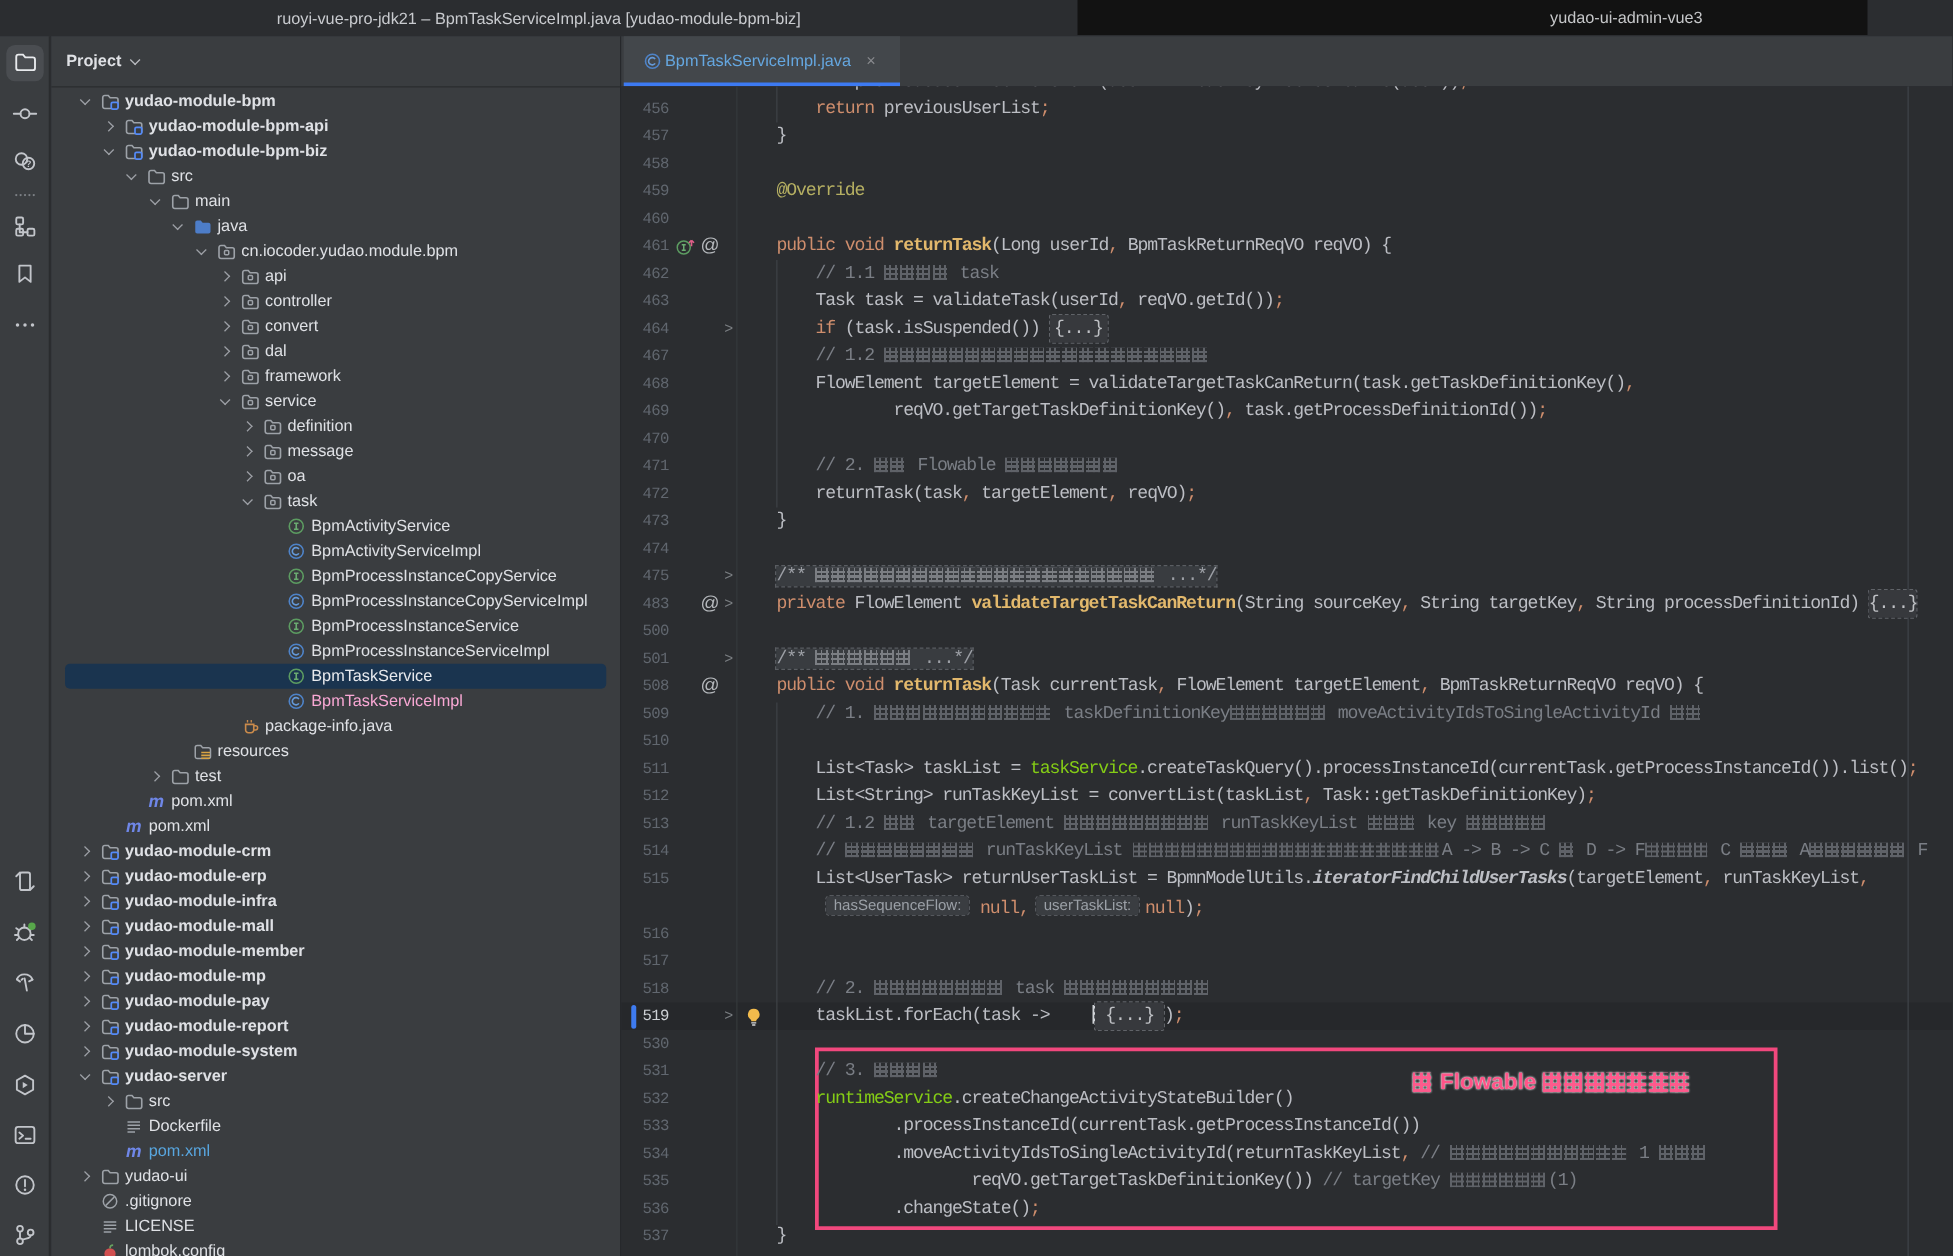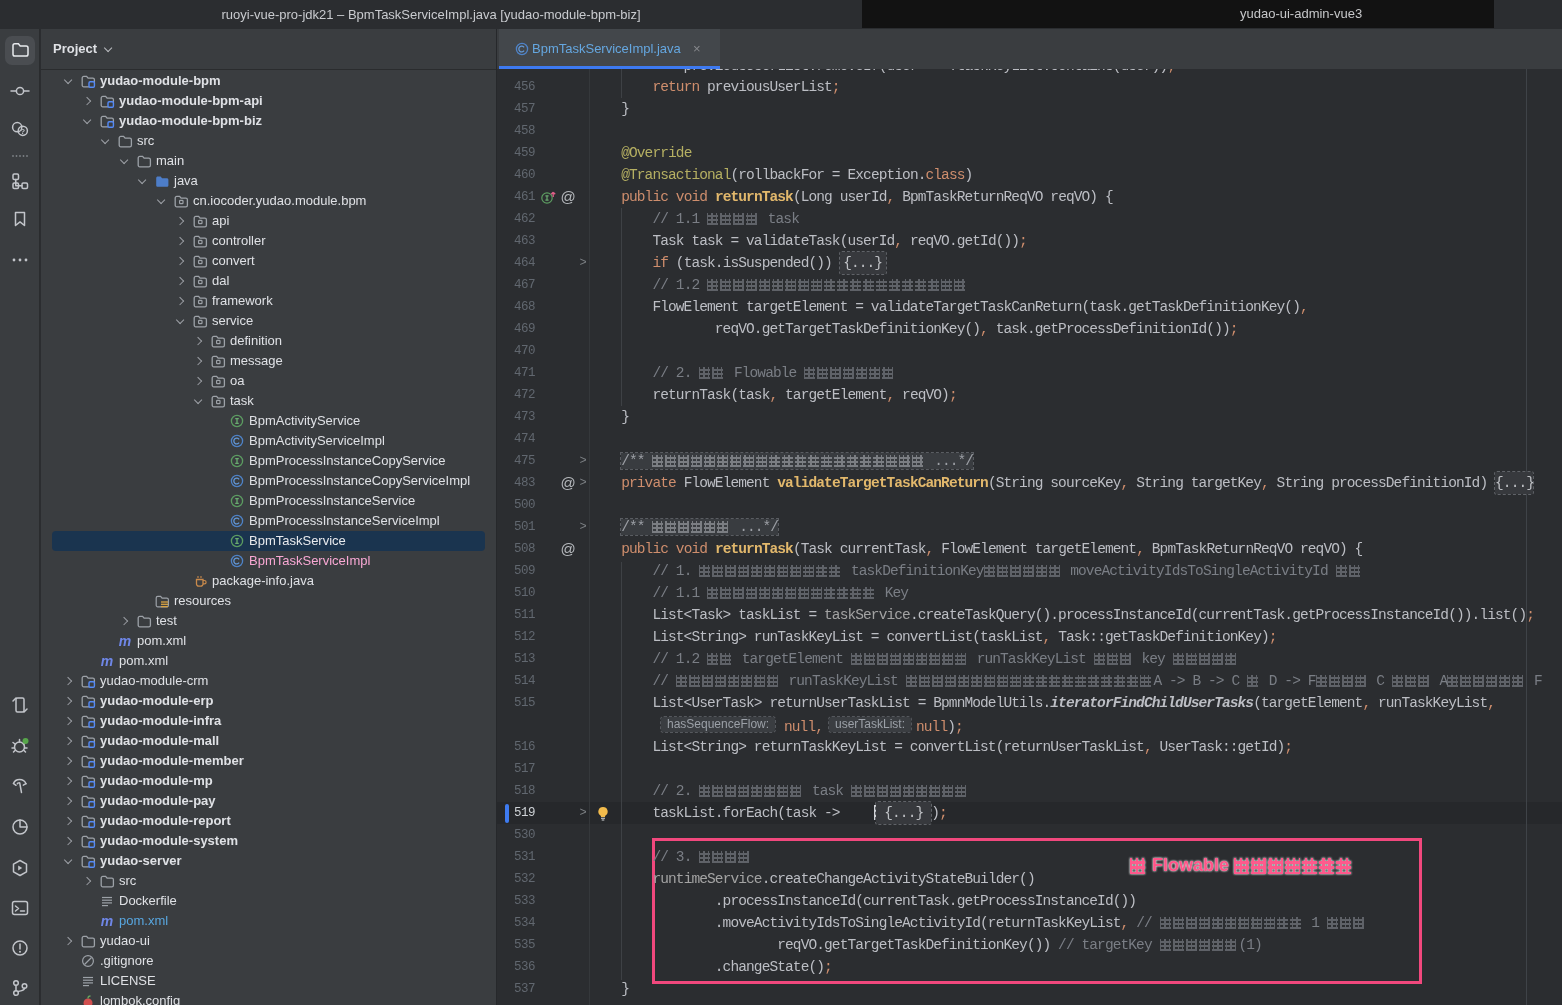--- a/index.html
+++ b/index.html
@@ -3,21 +3,21 @@
 *{margin:0;padding:0;box-sizing:border-box}
 body{width:1562px;height:1005px;overflow:hidden;background:#2b2d30;font-family:'Liberation Sans', sans-serif;position:relative}
 .h{display:inline-block;height:12px;vertical-align:-1.5px;opacity:.66;margin-right:2px;
   background-image:repeating-linear-gradient(0deg,currentColor 0 1.7px,transparent 1.7px 3.9px),repeating-linear-gradient(90deg,currentColor 0 1.4px,transparent 1.4px 4.4px);
   -webkit-mask-image:repeating-linear-gradient(90deg,#000 0 11.3px,transparent 11.3px 13px)}
 .hp{display:inline-block;height:16px;vertical-align:-2.5px;opacity:.95;margin-right:2px;
   background-image:repeating-linear-gradient(0deg,currentColor 0 2.4px,transparent 2.4px 5.2px),repeating-linear-gradient(90deg,currentColor 0 2.2px,transparent 2.2px 5.9px);
   -webkit-mask-image:repeating-linear-gradient(90deg,#000 0 15px,transparent 15px 17px)}
 .L{position:absolute;left:93px;height:22px;font:14.5px/22px 'Liberation Mono', monospace;letter-spacing:-0.9px;color:#bcbec4;white-space:pre}
 .L .kw{color:#cf8e6d} .L .c{color:#7a7e85} .L .a{color:#b5af62}
-.L .m{color:#e2b86c;font-weight:bold} .L .f{color:#a3a3a3}
+.L .m{color:#e2b86c;font-weight:bold} .L .f{color:#84cc16}
 .L .it{} .L .bi{font-style:italic;font-weight:bold}
 .L .doc{color:#9da0a6;background:#393c40;outline:1px dashed #5a5d62}
 .fd{display:inline-block;background:#37393d;outline:1px dashed #606368;color:#bfc1c5;text-align:center;border-radius:2px}
 .spc{display:inline-block}
 .caret{display:inline-block;width:1.8px;height:15px;background:#d0d3d7;vertical-align:-3px}
 .g{position:absolute;left:10px;width:28px;text-align:right;height:22px;font:12.5px/22px 'Liberation Mono', monospace;letter-spacing:-0.5px;color:#61676f}
 .tr{position:absolute;height:20px;line-height:20px;font-size:13px;color:#dfe1e5;white-space:pre}
 .ti{position:absolute}
 .ch{position:absolute;width:6.2px;height:6.2px;border-right:1.5px solid #9da0a6;border-bottom:1.5px solid #9da0a6}
 .hint{position:absolute;height:15px;line-height:15px;font:12px 'Liberation Sans', sans-serif;color:#9ba0a7;background:#3a3d41;outline:1px dashed #55585d;border-radius:3px;padding:0 6px}
@@ -290,21 +290,21 @@
       <div class="tr" style="left:137px;top:631px;">pom.xml</div>
       <svg class="ti" style="left:98.6px;top:653px" width="16" height="16" viewBox="0 0 16 16">
         <text x="8" y="12.5" font-family="Liberation Sans" font-size="14" font-style="italic" font-weight="bold" fill="#6f87e8" text-anchor="middle">m</text>
       </svg>
       <div class="tr" style="left:119px;top:651px;">pom.xml</div>
       <s class="ch" style="left:65.0px;top:678px;transform:rotate(-45deg)"></s>
       <svg class="ti" style="left:80.0px;top:673px" width="16" height="16" viewBox="0 0 16 16">
         <path d="M2.2 5c0-.9.7-1.6 1.6-1.6h2.8l1.5 1.8h4.7c.9 0 1.6.7 1.6 1.6v5.4c0 .9-.7 1.6-1.6 1.6H3.8c-.9 0-1.6-.7-1.6-1.6z" fill="none" stroke="#9da2a8" stroke-width="1.3"></path>
         <rect x="9" y="8.8" width="5.4" height="5.4" rx="1.2" fill="#3a3d40" stroke="#548af7" stroke-width="1.4"></rect>
       </svg>
-      <div class="tr" style="left:100px;top:671px;font-weight:normal;">yudao-module-crm</div>
+      <div class="tr" style="left:100px;top:671px;font-weight:bold;">yudao-module-crm</div>
       <s class="ch" style="left:65.0px;top:698px;transform:rotate(-45deg)"></s>
       <svg class="ti" style="left:80.0px;top:693px" width="16" height="16" viewBox="0 0 16 16">
         <path d="M2.2 5c0-.9.7-1.6 1.6-1.6h2.8l1.5 1.8h4.7c.9 0 1.6.7 1.6 1.6v5.4c0 .9-.7 1.6-1.6 1.6H3.8c-.9 0-1.6-.7-1.6-1.6z" fill="none" stroke="#9da2a8" stroke-width="1.3"></path>
         <rect x="9" y="8.8" width="5.4" height="5.4" rx="1.2" fill="#3a3d40" stroke="#548af7" stroke-width="1.4"></rect>
       </svg>
       <div class="tr" style="left:100px;top:691px;font-weight:bold;">yudao-module-erp</div>
       <s class="ch" style="left:65.0px;top:718px;transform:rotate(-45deg)"></s>
       <svg class="ti" style="left:80.0px;top:713px" width="16" height="16" viewBox="0 0 16 16">
         <path d="M2.2 5c0-.9.7-1.6 1.6-1.6h2.8l1.5 1.8h4.7c.9 0 1.6.7 1.6 1.6v5.4c0 .9-.7 1.6-1.6 1.6H3.8c-.9 0-1.6-.7-1.6-1.6z" fill="none" stroke="#9da2a8" stroke-width="1.3"></path>
         <rect x="9" y="8.8" width="5.4" height="5.4" rx="1.2" fill="#3a3d40" stroke="#548af7" stroke-width="1.4"></rect>
@@ -478,47 +478,44 @@
     <div class="g" style="top:821.1px">533</div>
     <div class="g" style="top:843.1px">534</div>
     <div class="g" style="top:865.1px">535</div>
     <div class="g" style="top:887.1px">536</div>
     <div class="g" style="top:909.1px">537</div>
 <div class="L" style="top:-14px">            previousUserList.removeIf(user -&gt; !taskKeyList.contains(user))<span class="kw">;</span></div>
     <div class="L" style="top:7.099999999999994px">        <span class="kw">return</span> previousUserList<span class="kw">;</span></div>
     <div class="L" style="top:29.099999999999994px">    }</div>
     <div class="L" style="top:51.099999999999994px"></div>
     <div class="L" style="top:73.1px">    <span class="a">@Override</span></div>
-    <div class="L" style="top:95.1px">    <span class="a">@Transactional</span>(rollbackFor = Exception.<span class="kw">class</span>)</div>
     <div class="L" style="top:117.1px">    <span class="kw">public</span> <span class="kw">void</span> <span class="m">returnTask</span>(Long userId<span class="kw">,</span> BpmTaskReturnReqVO reqVO) {</div>
     <div class="L" style="top:139.1px">        <span class="c">// 1.1 <s class="h" style="width:50.9px"></s> task</span></div>
     <div class="L" style="top:161.1px">        Task task = validateTask(userId<span class="kw">,</span> reqVO.getId())<span class="kw">;</span></div>
     <div class="L" style="top:183.1px">        <span class="kw">if</span> (task.isSuspended()) <span class="fd" style="width:46px">{...}</span></div>
     <div class="L" style="top:205.1px">        <span class="c">// 1.2 <s class="h" style="width:258.9px"></s></span></div>
     <div class="L" style="top:227.1px">        FlowElement targetElement = validateTargetTaskCanReturn(task.getTaskDefinitionKey()<span class="kw">,</span></div>
     <div class="L" style="top:249.1px">                reqVO.getTargetTaskDefinitionKey()<span class="kw">,</span> task.getProcessDefinitionId())<span class="kw">;</span></div>
     <div class="L" style="top:271.1px"></div>
     <div class="L" style="top:293.1px">        <span class="c">// 2. <s class="h" style="width:24.9px"></s> Flowable <s class="h" style="width:89.9px"></s></span></div>
     <div class="L" style="top:315.1px">        returnTask(task<span class="kw">,</span> targetElement<span class="kw">,</span> reqVO)<span class="kw">;</span></div>
     <div class="L" style="top:337.1px">    }</div>
     <div class="L" style="top:359.1px"></div>
     <div class="L" style="top:381.1px">    <span class="doc">/** <s class="h" style="width:271.9px"></s> ...*/</span></div>
     <div class="L" style="top:403.1px">    <span class="kw">private</span> FlowElement <span class="m">validateTargetTaskCanReturn</span>(String sourceKey<span class="kw">,</span> String targetKey<span class="kw">,</span> String processDefinitionId) <span class="fd" style="width:38px">{...}</span></div>
     <div class="L" style="top:425.1px"></div>
     <div class="L" style="top:447.1px">    <span class="doc">/** <s class="h" style="width:76.9px"></s> ...*/</span></div>
     <div class="L" style="top:469.1px">    <span class="kw">public</span> <span class="kw">void</span> <span class="m">returnTask</span>(Task currentTask<span class="kw">,</span> FlowElement targetElement<span class="kw">,</span> BpmTaskReturnReqVO reqVO) {</div>
     <div class="L" style="top:491.1px">        <span class="c">// 1. <s class="h" style="width:141.9px"></s> taskDefinitionKey<s class="h" style="width:76.9px"></s> moveActivityIdsToSingleActivityId <s class="h" style="width:24.9px"></s></span></div>
-    <div class="L" style="top:513.1px">        <span class="c">// 1.1 <s class="h" style="width:167.9px"></s> Key</span></div>
     <div class="L" style="top:535.1px">        List&lt;Task&gt; taskList = <span class="f">taskService</span>.createTaskQuery().processInstanceId(currentTask.getProcessInstanceId()).list()<span class="kw">;</span></div>
     <div class="L" style="top:557.1px">        List&lt;String&gt; runTaskKeyList = <span class="it">convertList</span>(taskList<span class="kw">,</span> Task::getTaskDefinitionKey)<span class="kw">;</span></div>
     <div class="L" style="top:579.1px">        <span class="c">// 1.2 <s class="h" style="width:24.9px"></s> targetElement <s class="h" style="width:115.9px"></s> runTaskKeyList <s class="h" style="width:37.9px"></s> key <s class="h" style="width:63.9px"></s></span></div>
     <div class="L" style="top:623.1px">        List&lt;UserTask&gt; returnUserTaskList = BpmnModelUtils.<span class="bi">iteratorFindChildUserTasks</span>(targetElement<span class="kw">,</span> runTaskKeyList<span class="kw">,</span></div>
     <div class="L" style="top:601.1px">        <span class="c">// <s class="h" style="width:102.9px"></s> runTaskKeyList <s class="h" style="width:245.9px"></s>A -&gt; B -&gt; C <s class="h" style="width:11.9px"></s> D -&gt; F<s class="h" style="width:50.9px"></s> C <s class="h" style="width:37.9px"></s> A<s class="h" style="width:76.9px"></s> F</span></div>
     <div class="L" style="top:645.1px"></div>
-    <div class="L" style="top:667.1px">        List&lt;String&gt; returnTaskKeyList = <span class="it">convertList</span>(returnUserTaskList<span class="kw">,</span> UserTask::getId)<span class="kw">;</span></div>
     <div class="L" style="top:689.1px"></div>
     <div class="L" style="top:711.1px">        <span class="c">// 2. <s class="h" style="width:102.9px"></s> task <s class="h" style="width:115.9px"></s></span></div>
     <div class="L" style="top:733.1px">        taskList.forEach(task -&gt; <s class="spc" style="width:27px"></s><s class="caret"></s><span class="fd" style="width:55px">{...}</span>)<span class="kw">;</span></div>
     <div class="L" style="top:755.1px"></div>
     <div class="L" style="top:777.1px">        <span class="c">// 3. <s class="h" style="width:50.9px"></s></span></div>
     <div class="L" style="top:821.1px">                .processInstanceId(currentTask.getProcessInstanceId())</div>
     <div class="L" style="top:799.1px">        <span class="f">runtimeService</span>.createChangeActivityStateBuilder()</div>
     <div class="L" style="top:843.1px">                .moveActivityIdsToSingleActivityId(returnTaskKeyList<span class="kw">,</span> <span class="c">// <s class="h" style="width:141.9px"></s> 1 <s class="h" style="width:37.9px"></s></span></div>
     <div class="L" style="top:865.1px">                        reqVO.getTargetTaskDefinitionKey()) <span class="c">// targetKey <s class="h" style="width:76.9px"></s>(1)</span></div>
     <div class="L" style="top:887.1px">                .changeState()<span class="kw">;</span></div>

